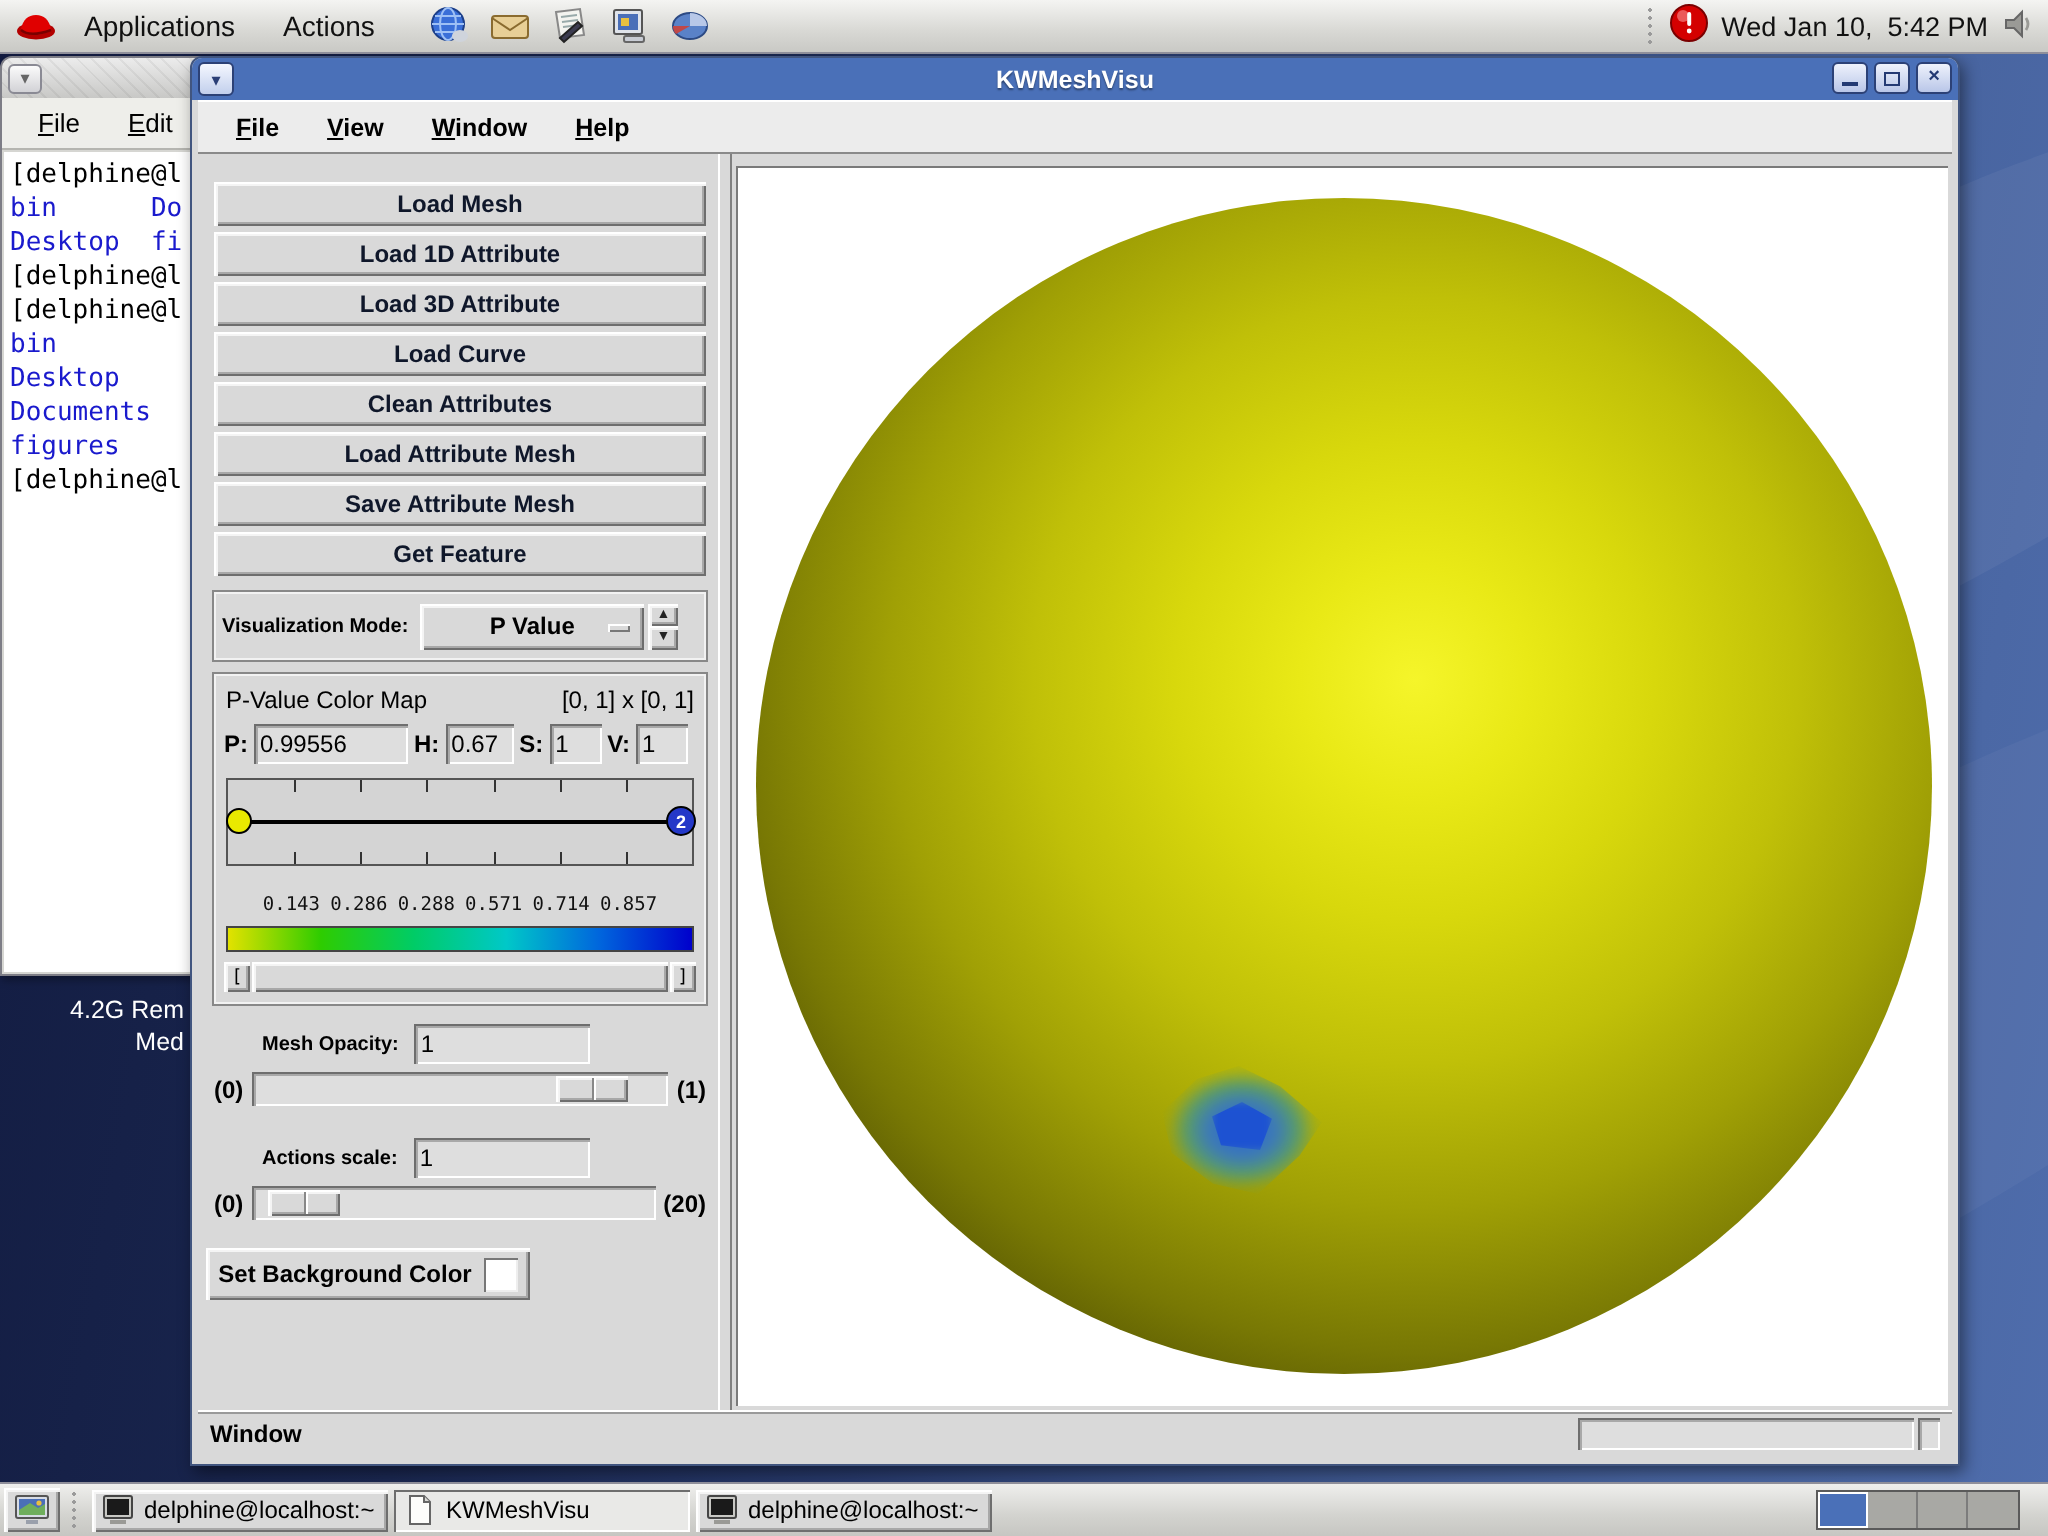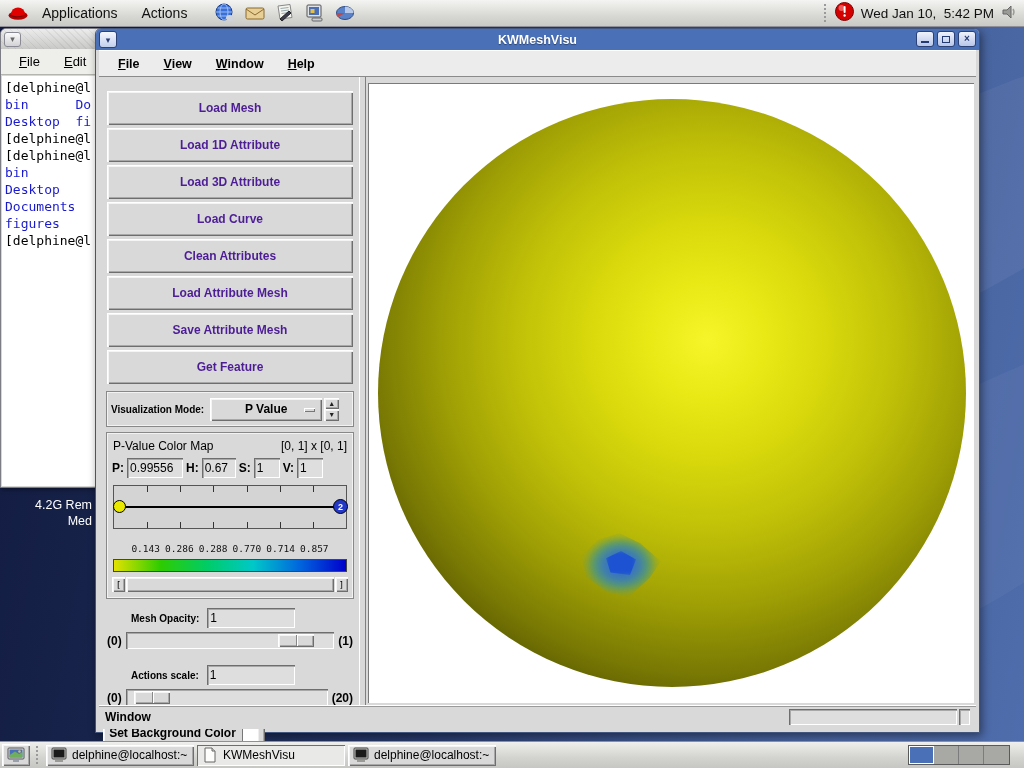--- a/index.html
+++ b/index.html
@@ -84,39 +84,39 @@
   .app-menubar .menu-item{padding:3px 9px;}
 
   .app-content{position:absolute;left:3px;right:3px;top:48px;bottom:27px;background:var(--tk);}
   .left-panel{position:absolute;left:2px;top:0;width:256px;bottom:0;font-size:12px;}
   .sash{position:absolute;left:260px;top:0;width:7px;bottom:0;background:var(--tk);
     box-shadow:inset 1px 0 0 #fff, inset -1px 0 0 #808080;}
   .viewport{position:absolute;left:269px;right:2px;top:6px;bottom:2px;background:#fff;
     box-shadow:inset 1px 1px 0 #7a7a7a, inset -1px -1px 0 #fff;}
 
   .btn-stack{margin:14px 4px 0 6px;}
-  .tk-button{display:block;width:100%;height:34px;margin-bottom:3px;font-weight:bold;font-size:12px;
-    font-family:"Liberation Sans",sans-serif;color:#4c1d95;cursor:pointer;border:0;}
+  .tk-button{display:block;width:100%;height:22px;margin-bottom:3px;font-weight:bold;font-size:12px;
+    font-family:"Liberation Sans",sans-serif;color:#0f172a;cursor:pointer;border:0;}
 
   .viz-frame{margin:8px 4px 0 6px;height:34px;display:flex;align-items:center;padding:0 4px;}
   .viz-frame{background:var(--tk);box-shadow:0 0 0 1px #888, inset 0 0 0 1px #f2f2f2;}
   .bold-label{font-weight:bold;font-size:10px;}
   .optionmenu{margin-left:6px;width:112px;height:23px;display:flex;align-items:center;justify-content:center;
     position:relative;font-weight:bold;font-size:12px;}
   .optionmenu .dash{position:absolute;right:7px;top:10px;width:11px;height:4px;background:var(--tk);
     box-shadow:inset 1px 1px 0 #fff, inset -1px -1px 0 #777;}
   .spinner{margin-left:2px;width:15px;height:23px;display:flex;flex-direction:column;}
   .spin-btn{flex:1;display:flex;align-items:center;justify-content:center;font-size:7px;color:#222;}
 
   .cmap-frame{margin:7px 4px 0 6px;padding:5px 5px 6px 5px;background:var(--tk);
     box-shadow:0 0 0 1px #888, inset 0 0 0 1px #f2f2f2;}
   .cmap-head{display:flex;justify-content:space-between;font-weight:normal;font-size:12px;padding:1px 1px 5px 1px;}
   .cmap-fields{display:flex;align-items:center;gap:3px;font-weight:bold;font-size:12px;margin-bottom:7px;}
   .tk-entry{height:20px;border:0;font-family:"Liberation Sans",sans-serif;font-size:12px;padding:0 3px;color:#000;}
-  .e-p{width:56px;} .e-h{width:34px;} .e-s{width:26px;} .e-v{width:26px;}
+  .e-p{width:77px;} .e-h{width:34px;} .e-s{width:26px;} .e-v{width:26px;}
   .cmap-canvas{position:relative;height:44px;background:#d4d4d4;border:1px solid #555;margin:0 1px;}
   .c-line{position:absolute;left:2px;right:2px;top:50%;height:2px;margin-top:-1px;background:#000;}
   .tick{position:absolute;width:1px;height:6px;background:#333;}
   .tick.b{bottom:0;} .tick.t{top:0;}
   .h-yellow{position:absolute;left:-1px;top:50%;width:13px;height:13px;margin-top:-7px;border-radius:50%;
     background:#e9e900;border:1.5px solid #000;}
   .h-blue{position:absolute;right:-2px;top:50%;width:15px;height:15px;margin-top:-8px;border-radius:50%;
     background:#2438c8;border:1.5px solid #000;color:#fff;font-size:9px;font-weight:bold;
     display:flex;align-items:center;justify-content:center;}
   .tick-row{position:relative;height:13px;margin-top:14px;font-family:"DejaVu Sans Mono",monospace;
@@ -350,21 +350,21 @@
             <div class="tick b" style="left: 57.1429%;"></div>
             <div class="tick t" style="left: 71.4286%;"></div>
             <div class="tick b" style="left: 71.4286%;"></div>
             <div class="tick t" style="left: 85.7143%;"></div>
             <div class="tick b" style="left: 85.7143%;"></div>
           </div>
         <div class="tick-row" id="tick-row">
             <span style="left: 14.2857%;">0.143</span>
             <span style="left: 28.5714%;">0.286</span>
             <span style="left: 42.8571%;">0.288</span>
-            <span style="left: 57.1429%;">0.770</span>
+            <span style="left: 57.1429%;">0.571</span>
             <span style="left: 71.4286%;">0.714</span>
             <span style="left: 85.7143%;">0.857</span>
           </div>
         <div class="grad-bar" id="grad-bar" style="background: linear-gradient(90deg, rgb(226, 226, 0), rgb(46, 204, 0), rgb(0, 204, 102), rgb(0, 200, 200), rgb(0, 102, 221), rgb(0, 0, 204));"></div>
         <div class="cmap-scroll">
           <div class="scr-end raised">[</div>
           <div class="scr-thumb raised"></div>
           <div class="scr-end raised">]</div>
         </div>
       </div>

